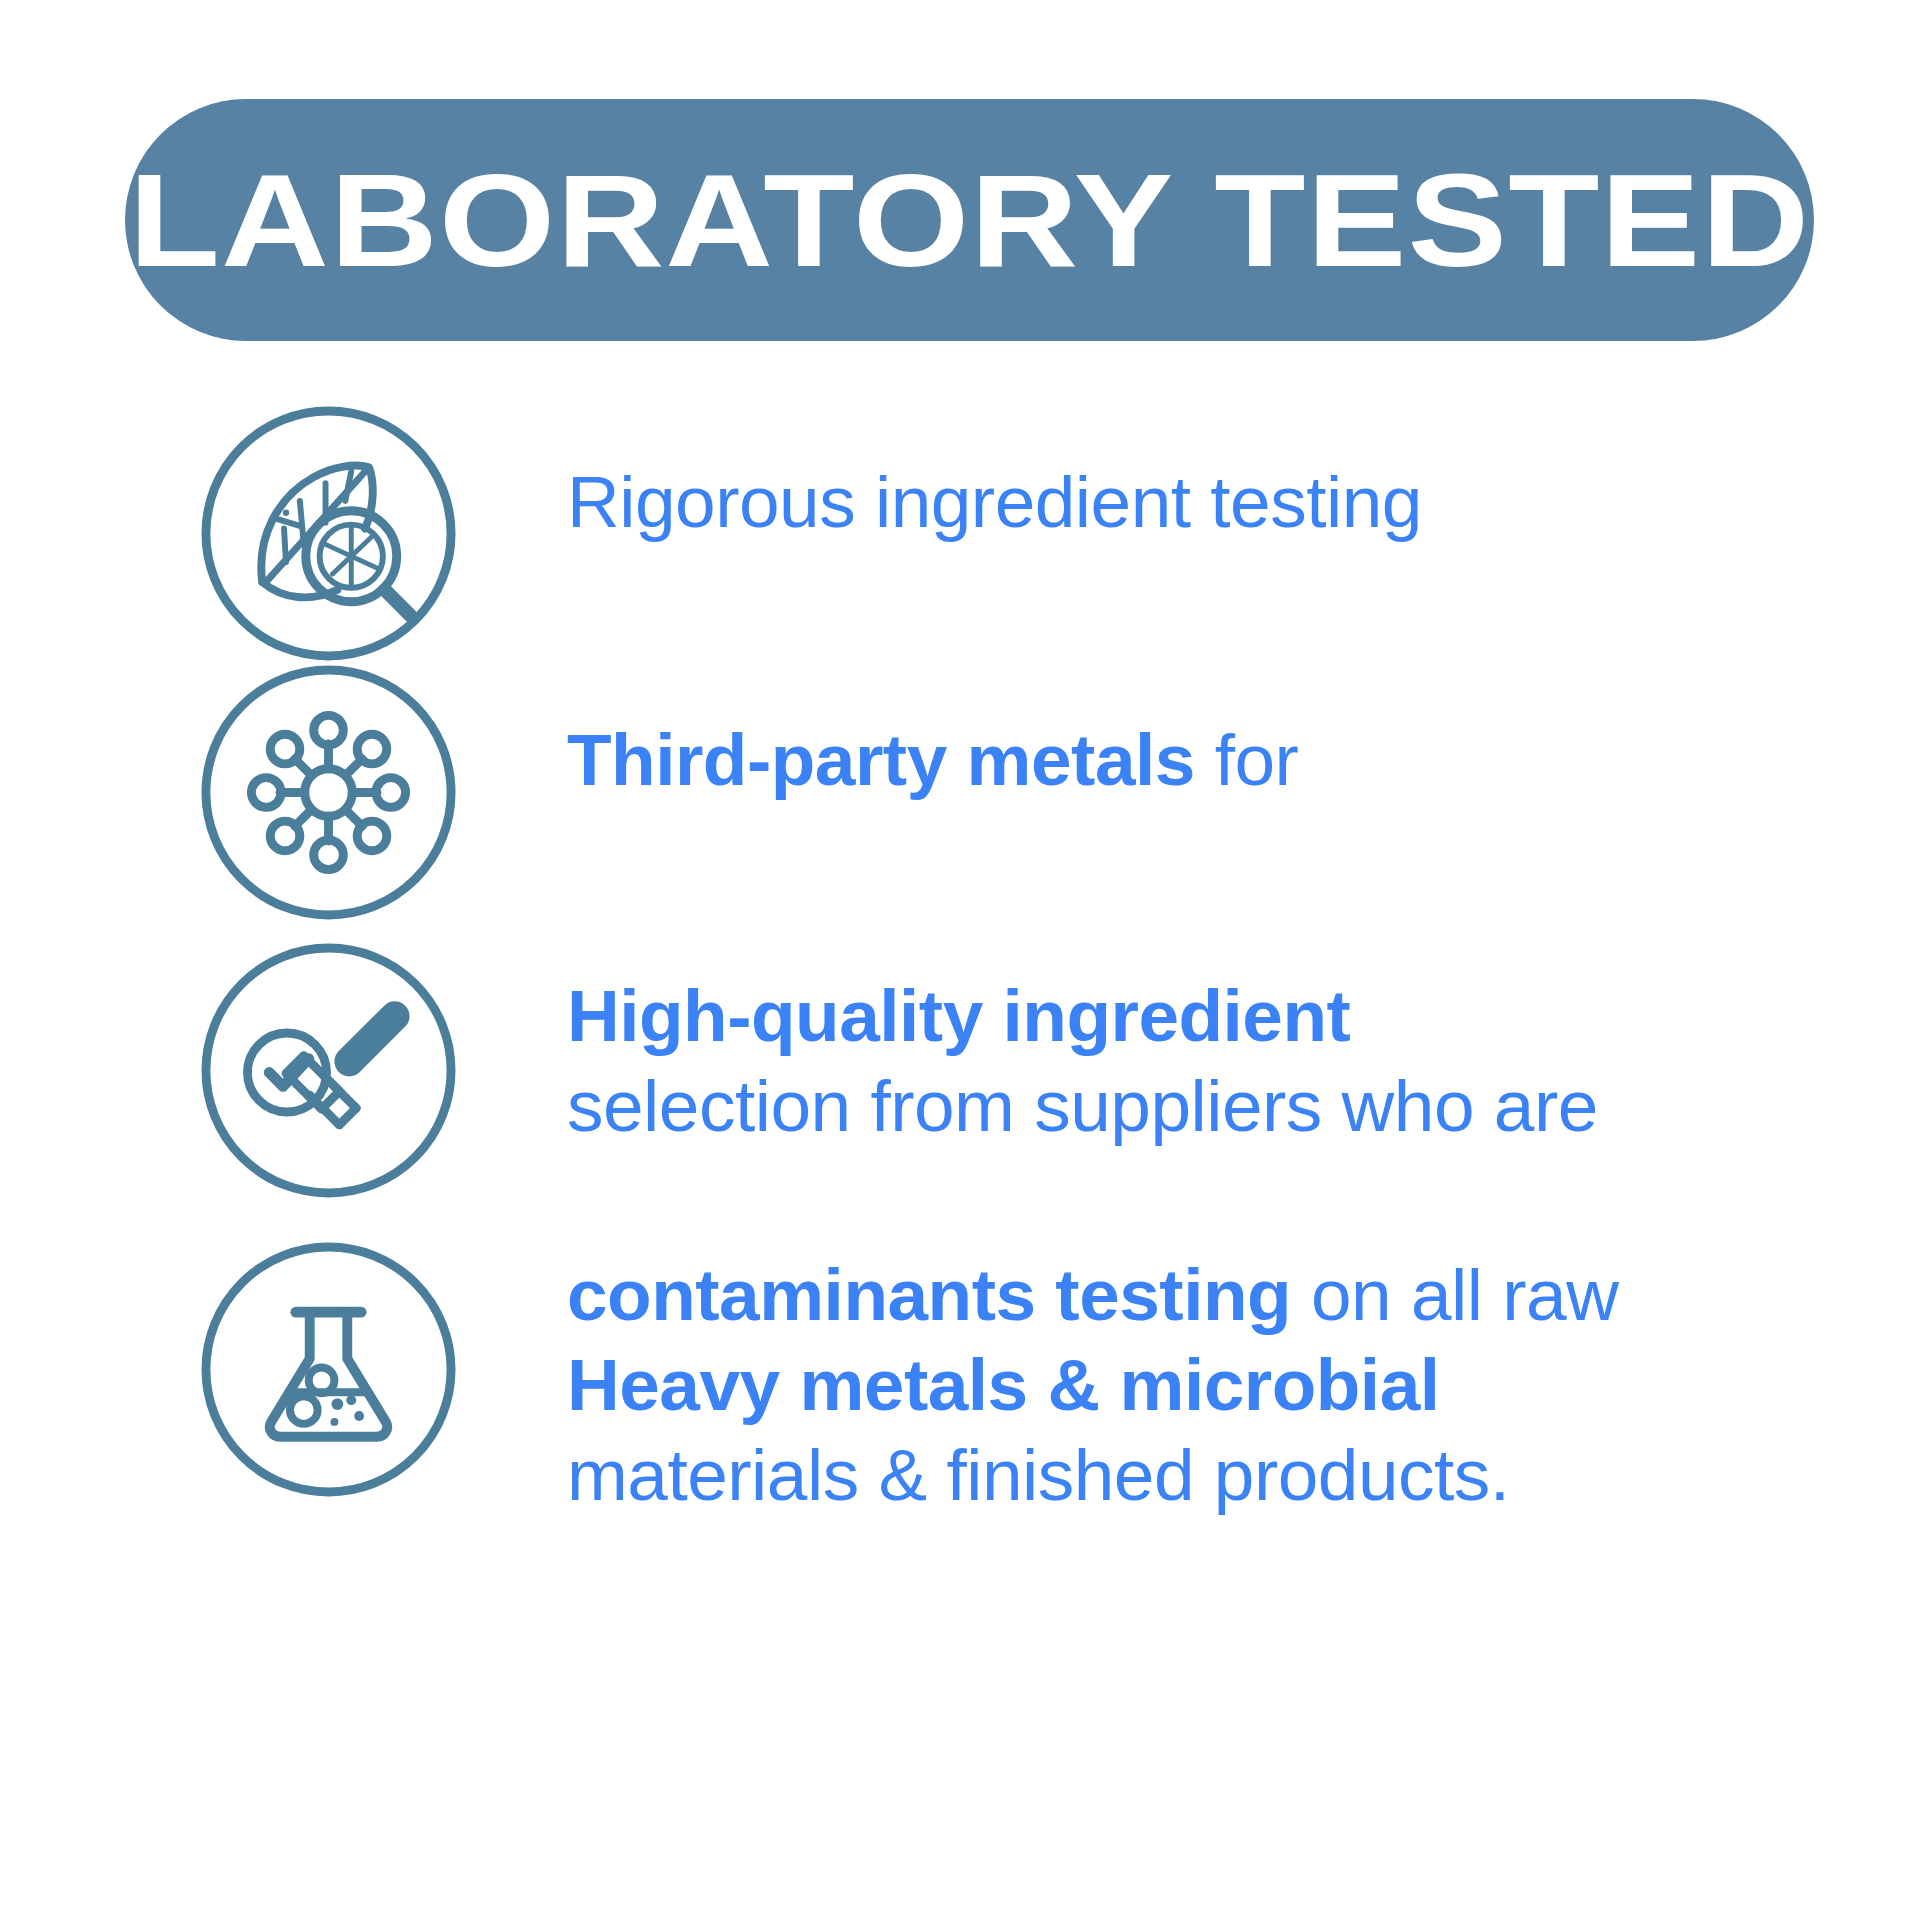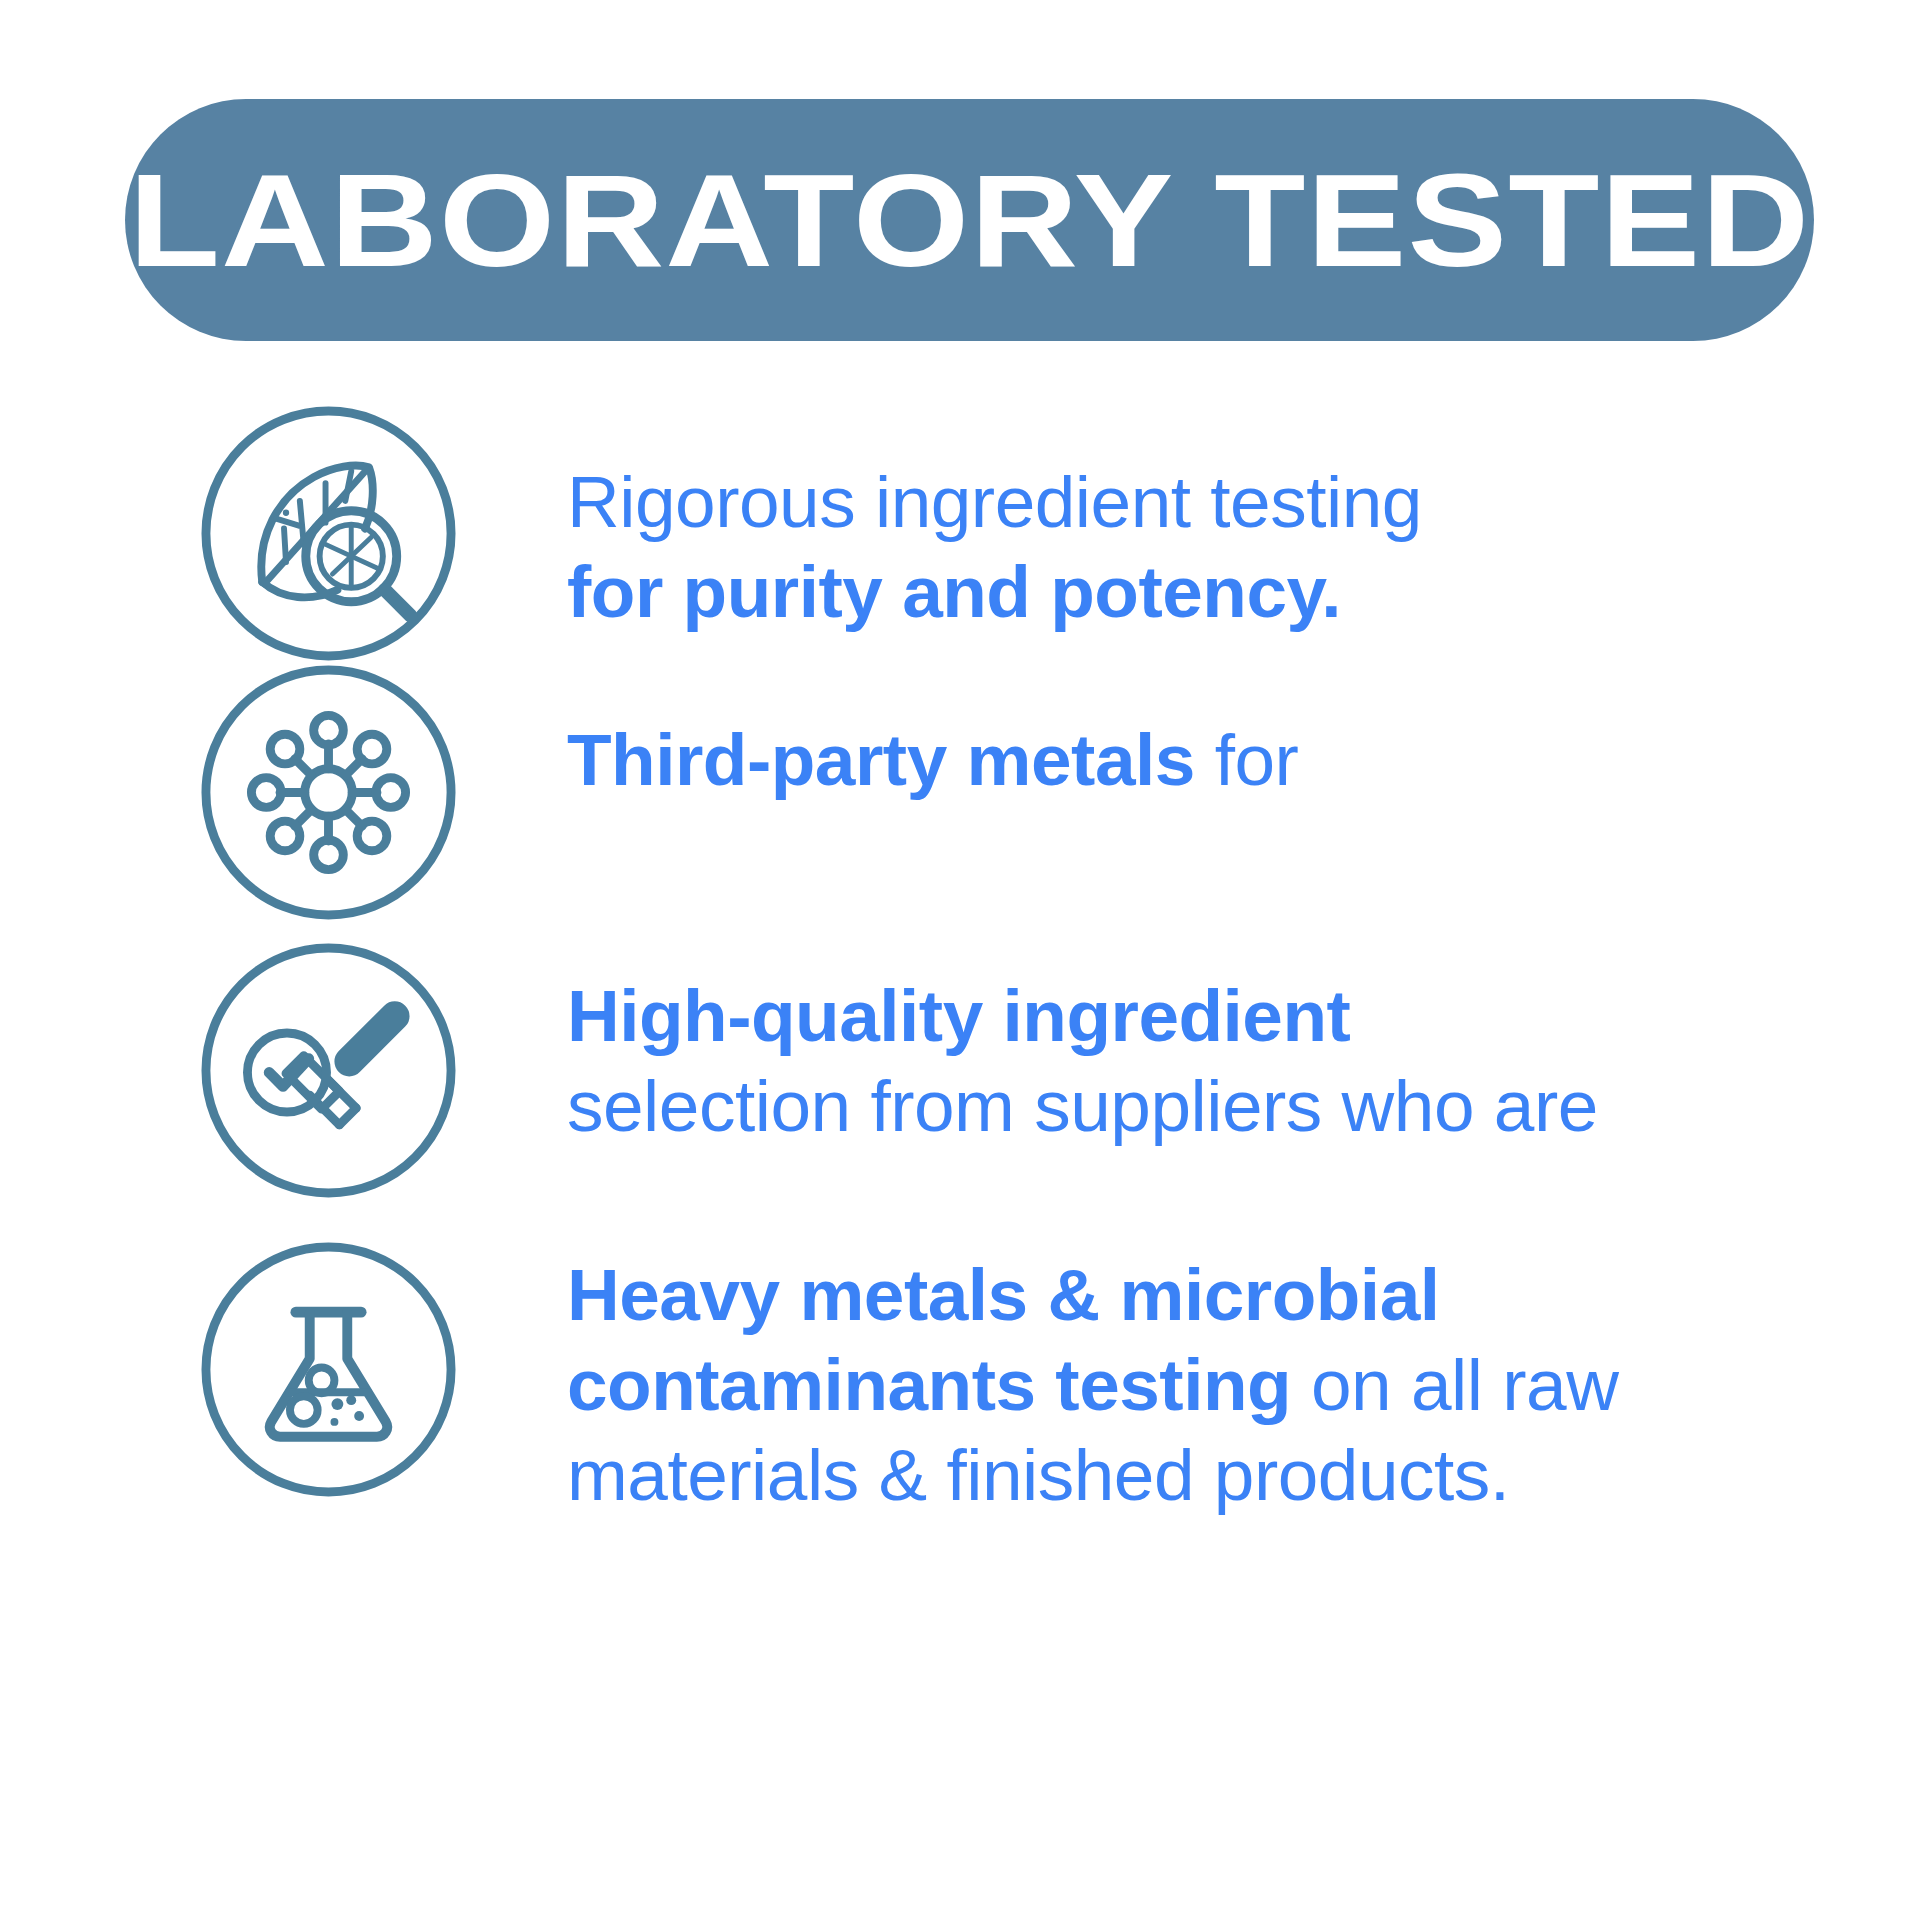--- a/index.html
+++ b/index.html
@@ -137,21 +137,20 @@
           <circle cx="152" cy="152" r="32" stroke-width="6"></circle>
           <path d="M126 140 L178 164" stroke-width="5"></path>
           <path d="M133 170 L172 133" stroke-width="5"></path>
           <path d="M152 120 L152 184" stroke-width="5"></path>
 
           <path d="M186 186 L212 212" stroke-width="14"></path>
         </svg>
       </div>
       <div class="feature-text">
           <span class="line"><span>Rigorous ingredient testing</span></span>
-          <span class="line"><b>for purity and potency.</b></span>
         </div>
     </div>
 
     <div class="feature-row" data-row="1">
       <div class="icon-wrap">
         <svg viewBox="0 0 258 258" xmlns="http://www.w3.org/2000/svg" fill="none" stroke="#4A7E9B" stroke-width="9" stroke-linecap="round" stroke-linejoin="round">
           <circle cx="129" cy="129" r="124"></circle>
 
           <circle cx="129" cy="129" r="24"></circle>
 
@@ -221,21 +220,21 @@
 
           <circle cx="122" cy="140" r="13" stroke-width="8"></circle>
           <circle cx="104" cy="170" r="14" stroke-width="8"></circle>
           <circle cx="138" cy="164" r="6" fill="#4A7E9B" stroke="none"></circle>
           <circle cx="152" cy="160" r="5" fill="#4A7E9B" stroke="none"></circle>
           <circle cx="160" cy="176" r="5" fill="#4A7E9B" stroke="none"></circle>
           <circle cx="135" cy="182" r="4" fill="#4A7E9B" stroke="none"></circle>
         </svg>
       </div>
       <div class="feature-text">
+          <span class="line"><b>contaminants testing</b><span> on all raw</span></span>
           <span class="line"><b>Heavy metals &amp; microbial</b></span>
-          <span class="line"><b>contaminants testing</b><span> on all raw</span></span>
           <span class="line"><span>materials &amp; finished products.</span></span>
         </div>
     </div>
 
   </div>
 </div>
 
 
 </body></html>

